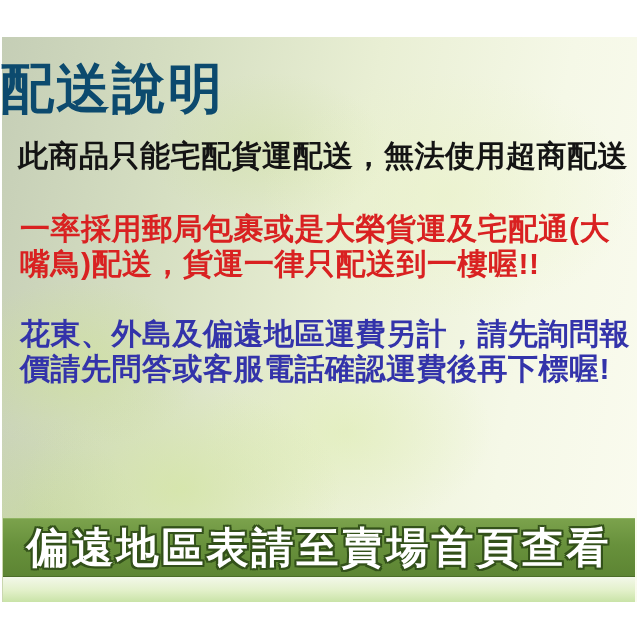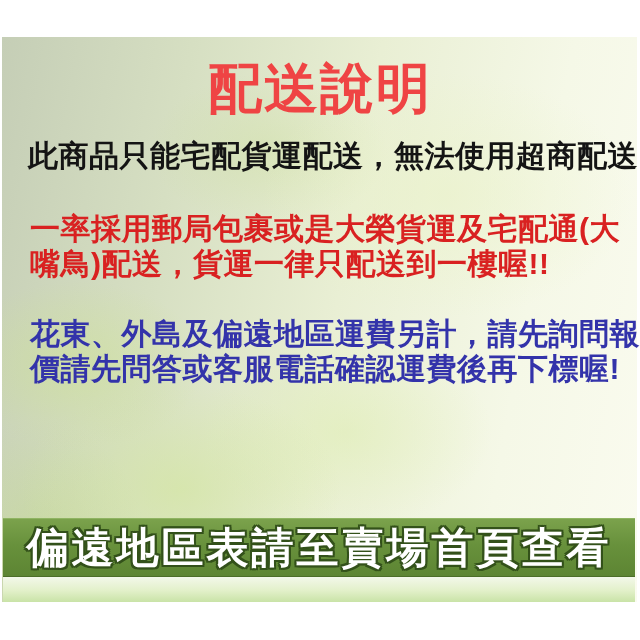--- a/index.html
+++ b/index.html
@@ -32,32 +32,30 @@
       radial-gradient(170px 110px at 42% 20%, rgba(197,219,142,0.30), rgba(197,219,142,0) 70%),
       radial-gradient(150px 180px at 6% 90%, rgba(190,216,130,0.45), rgba(190,216,130,0) 70%),
       linear-gradient(100deg, #c5ceb6 0%, #d6dfc2 26%, #e9efd4 52%, #f5f8e7 78%, #fafbef 100%);
   }
   .title {
     position: absolute;
     top: 58px;
     left: 0;
     width: 100%;
     margin: 0;
-    text-align: center;
     font-size: 54px;
     line-height: 60px;
     font-weight: 700;
     letter-spacing: 2px;
-    color: #ef4444;
+    color: #0c4a6e;
   }
   .para {
     position: absolute;
     left: 18px;
     right: 6px;
-    margin-left: 10px;
   }
   .para .line {
     font-size: 30px;
     line-height: 35px;
     font-weight: 700;
     letter-spacing: 0.5px;
     white-space: nowrap;
     color: #141414;
   }
   .para-shipping { top: 138px; }

